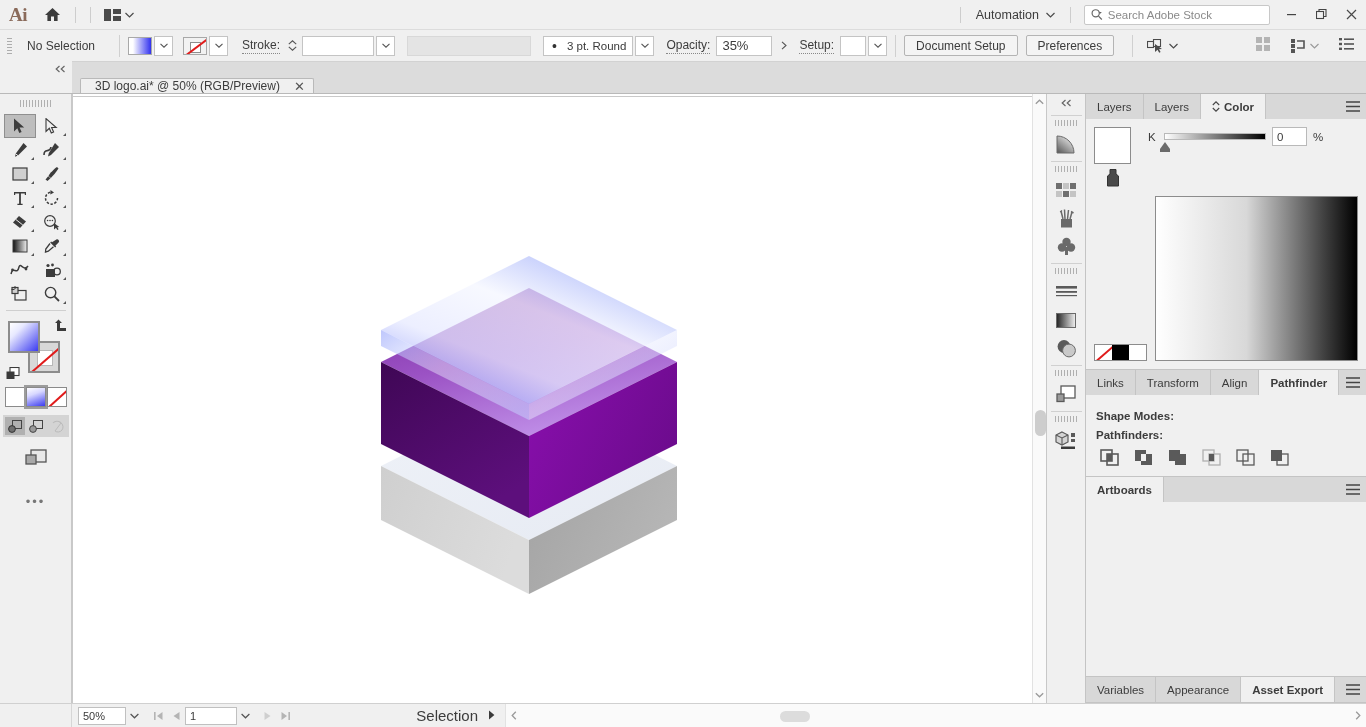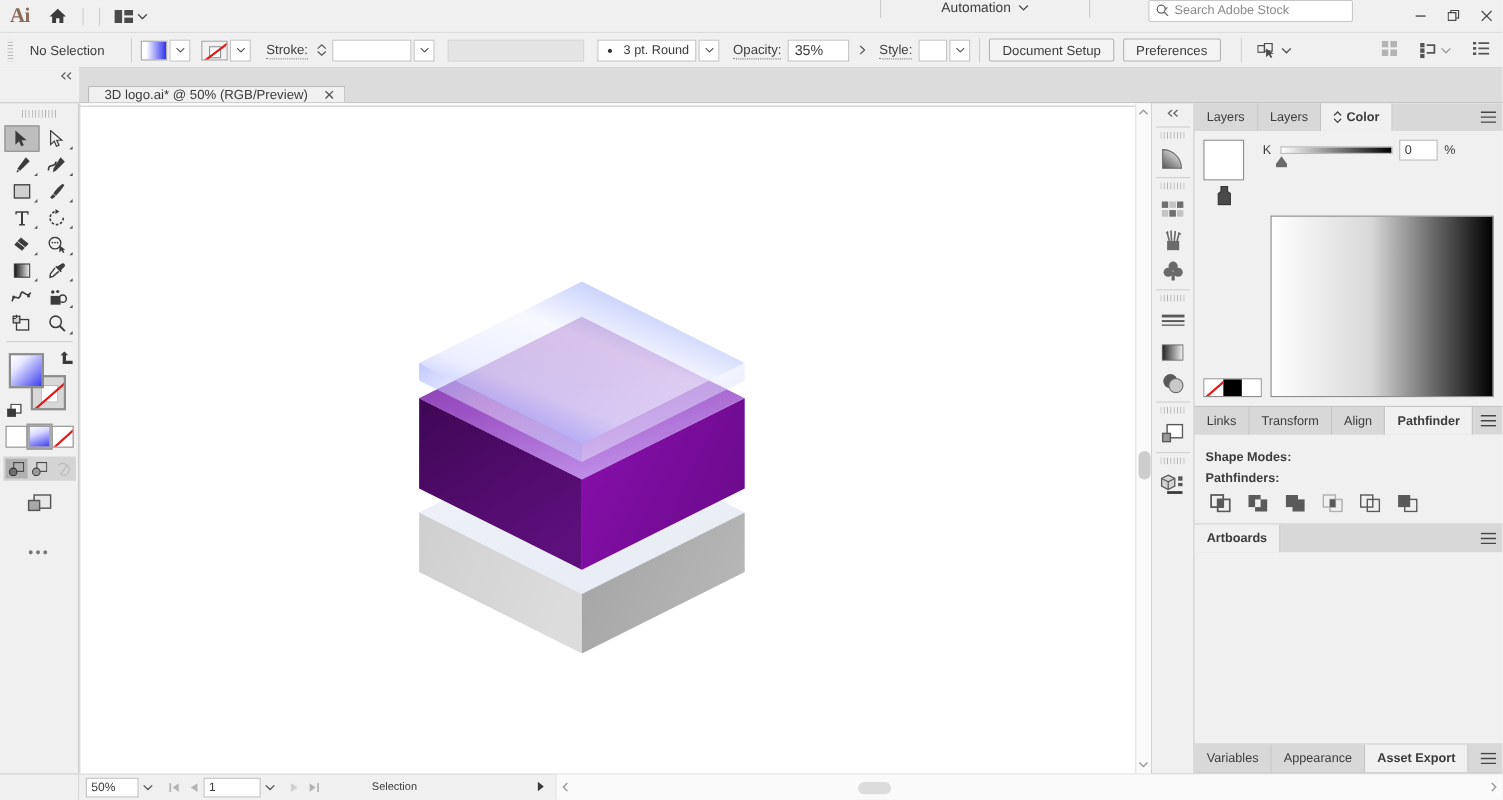--- a/index.html
+++ b/index.html
@@ -25,21 +25,21 @@
     letter-spacing: -0.5px;
   }
   .home-btn { width: 32px; height: 30px; display: flex; align-items: center; justify-content: center; }
   .menu-sep { width: 1px; height: 16px; background: #cdcdcd; margin: 0 7px; }
   .menu-items { display: flex; align-items: center; }
   .menu-item {
     padding: 5px 9px; font-size: 12.5px; color: #3c3c3c; cursor: default;
     font-family: "Liberation Sans", sans-serif;
   }
   .arr-btn { display: flex; align-items: center; gap: 4px; padding: 2px 6px; }
-  .menubar-right { margin-left: auto; display: flex; align-items: flex-start; height: 30px; gap: 40px; }
+  .menubar-right { margin-left: auto; display: flex; align-items: center; height: 30px; }
   .automation {
     display: flex; align-items: center; gap: 7px; font-size: 12.5px; padding: 0 8px; color: #3c3c3c;
   }
   .stock-search {
     display: flex; align-items: center; gap: 5px;
     width: 186px; height: 20px; background: #fff; border: 1px solid #c8c8c8;
     border-radius: 2px; padding: 0 6px; margin: 0 6px;
   }
   .stock-search input {
     border: none; outline: none; background: transparent; font-size: 11.5px;
@@ -322,21 +322,21 @@
     border: 1px solid transparent;
   }
   .nav-arrow {
     width: 18px; height: 18px; display: flex; align-items: center; justify-content: center;
     color: #b4b4b4; font-size: 10px;
   }
   .page-field {
     width: 52px; height: 18px; background: #fff; border: 1px solid #c0c0c0;
     font-size: 11px; padding: 0 4px; display: flex; align-items: center;
   }
-  .sel-text { flex: 0 0 auto; font-size: 10px; color: #3c3c3c; text-align: left; }
+  .sel-text { flex: 0 0 auto; font-size: 15px; color: #3c3c3c; text-align: right; }
   .sb-playarrow { color: #3a3a3a; font-size: 9px; margin: 0 10px; }
   .hscroll {
     flex: 1; height: 24px; background: #fafafa; border-left: 1px solid #e2e2e2;
     display: flex; align-items: center; position: relative;
   }
   .hs-arrow { width: 16px; display: flex; align-items: center; justify-content: center; color: #9a9a9a; font-size: 9px; }
   .hs-track { flex: 1; height: 24px; position: relative; }
   .hs-thumb {
     position: absolute; top: 7px; left: 258px; width: 30px; height: 11px;
     background: #dcdcdc; border-radius: 6px;
@@ -463,21 +463,21 @@
     <div class="lbl dotted">Opacity:</div>
     <div style="width:6px"></div>
     <div class="field" style="width:56px">35%</div>
     <div class="dd-btn" style="border:none;background:transparent">
       <svg width="6" height="9" viewBox="0 0 6 9">
           <path d="M1 0.8 L5 4.5 L1 8.2" fill="none" stroke="#555" stroke-width="1.1"></path>
         </svg>
     </div>
 
     <div style="width:6px"></div>
-    <div class="lbl dotted">Style:</div>
+    <div class="lbl dotted">Setup:</div>
     <div style="width:6px"></div>
     <div class="field" style="width:26px"></div>
     <div class="dd-btn">
       <svg width="8" height="5" viewBox="0 0 8 5">
           <path d="M0.5 0.8 L4 4.2 L7.5 0.8" fill="none" stroke="#555" stroke-width="1.1"></path>
         </svg>
     </div>
 
     <div class="vsep"></div>
     <div class="pbtn">Document Setup</div>

